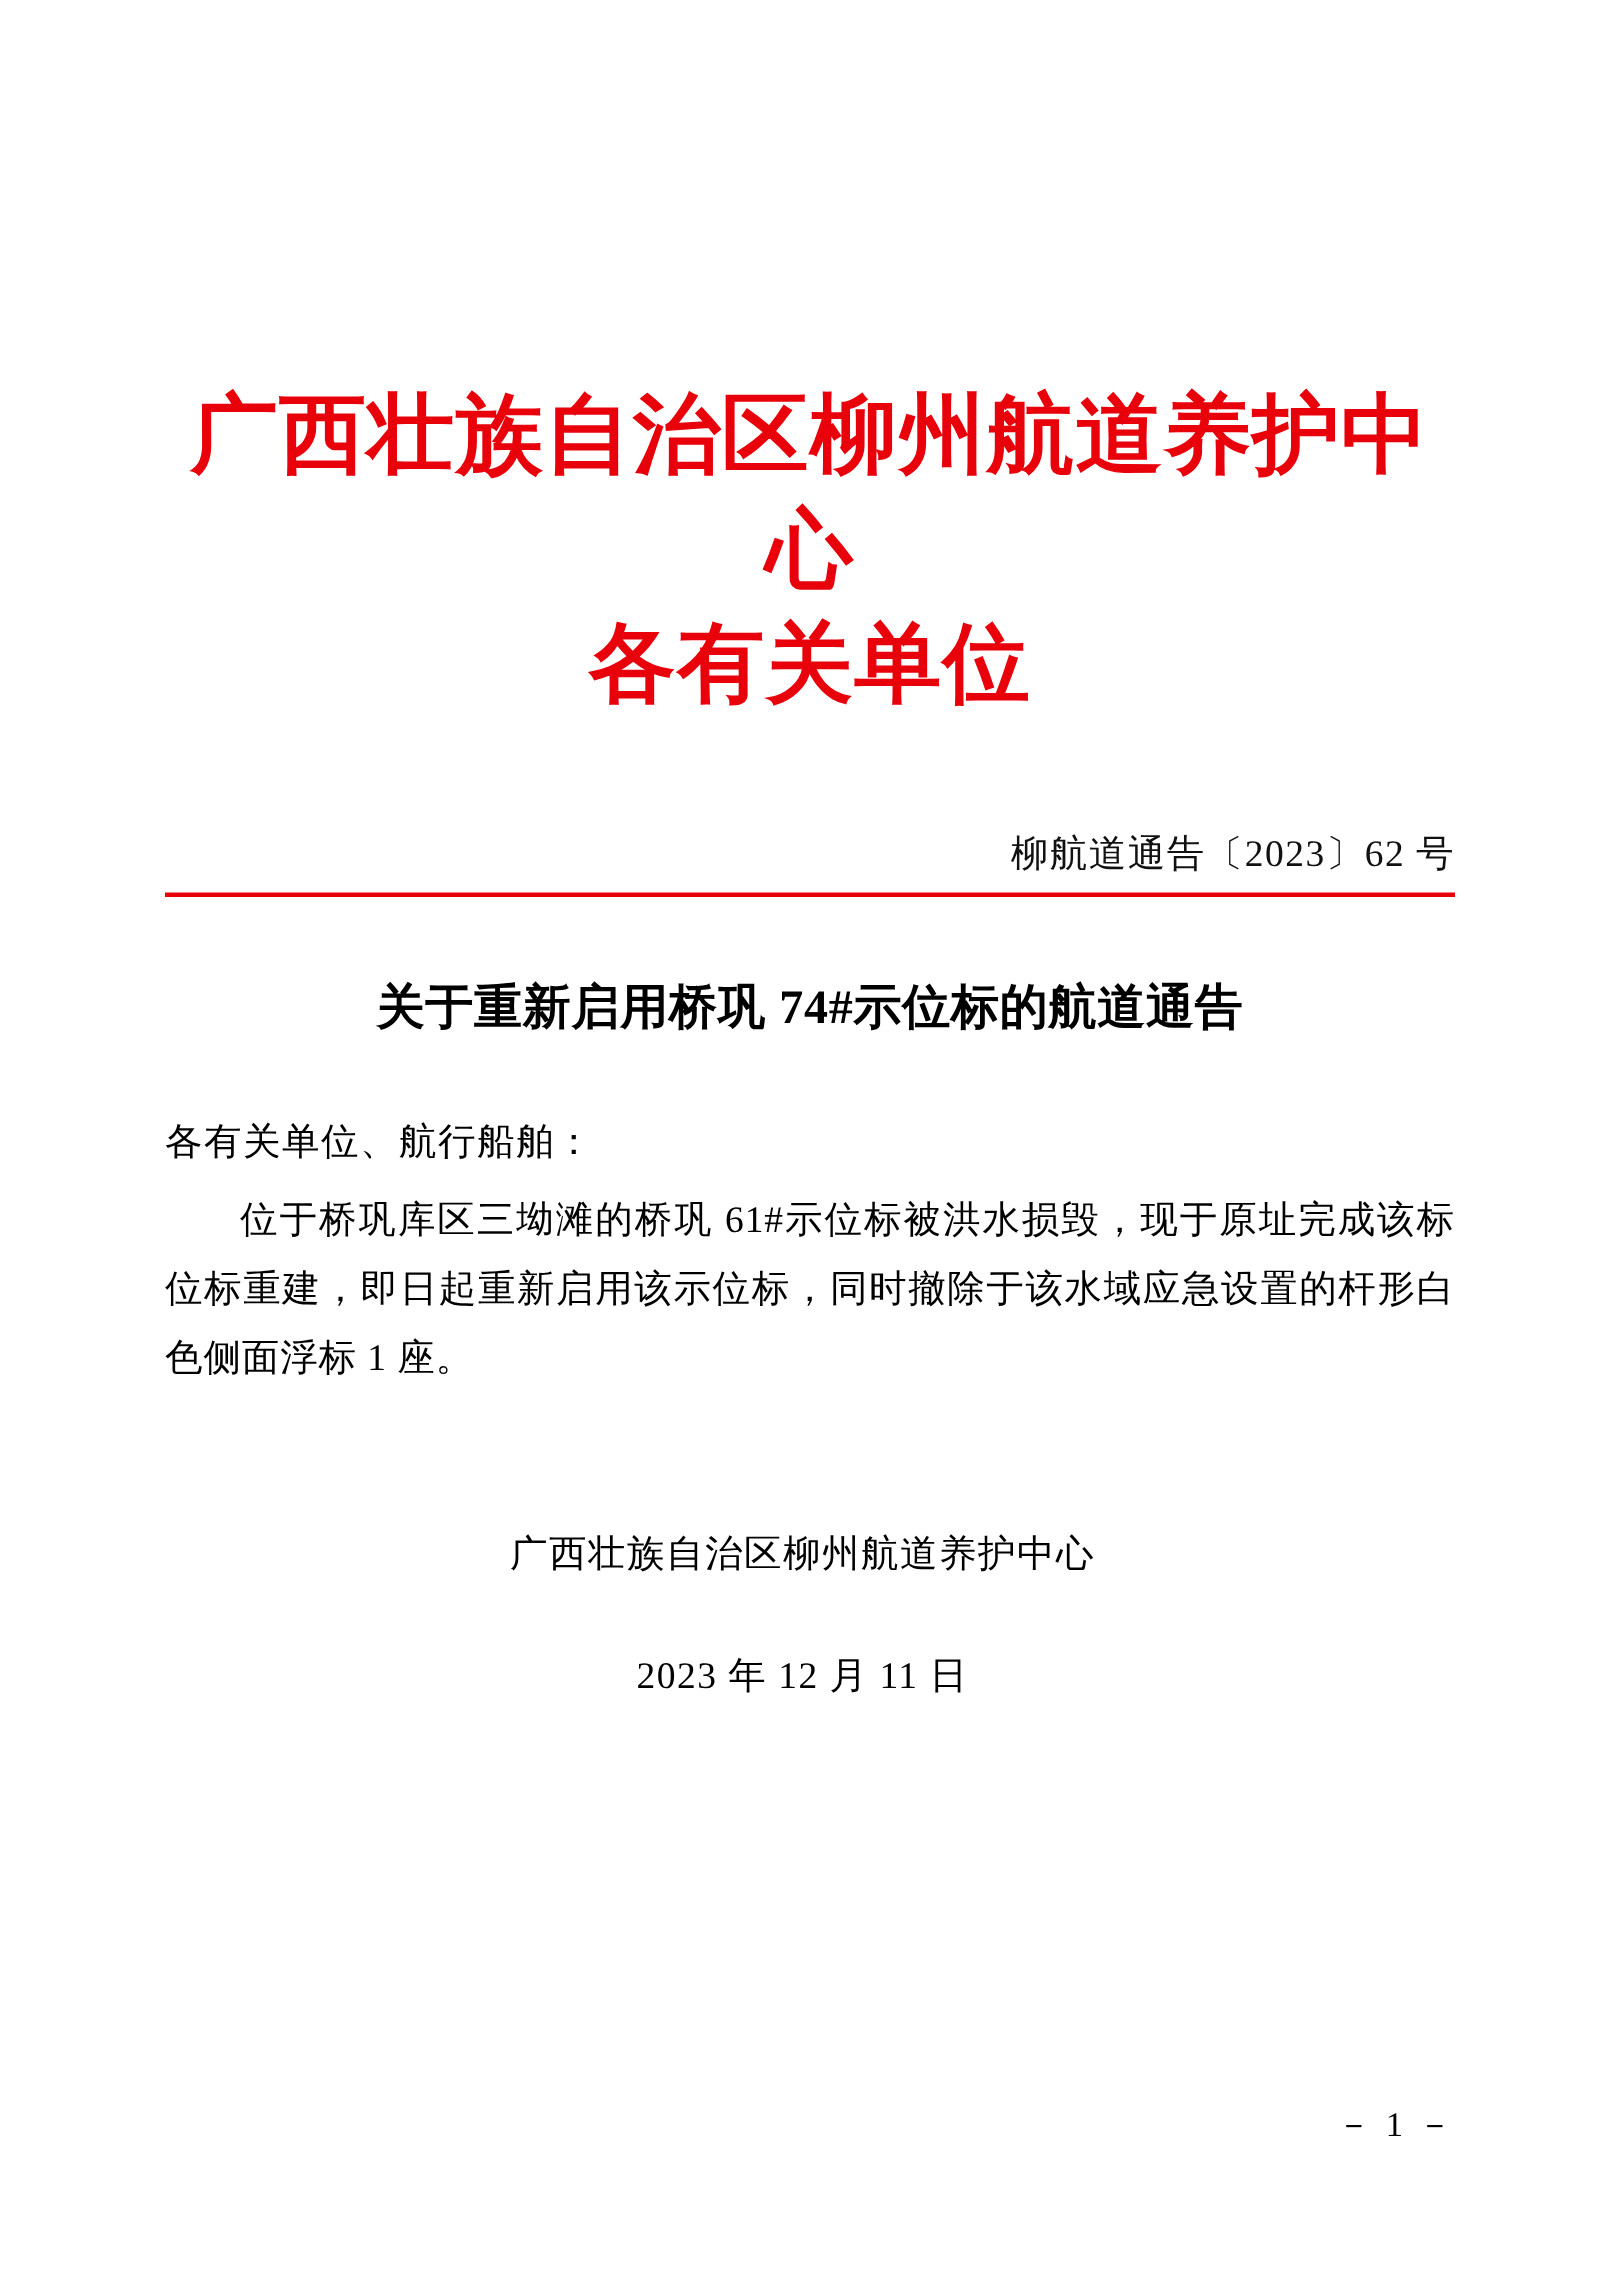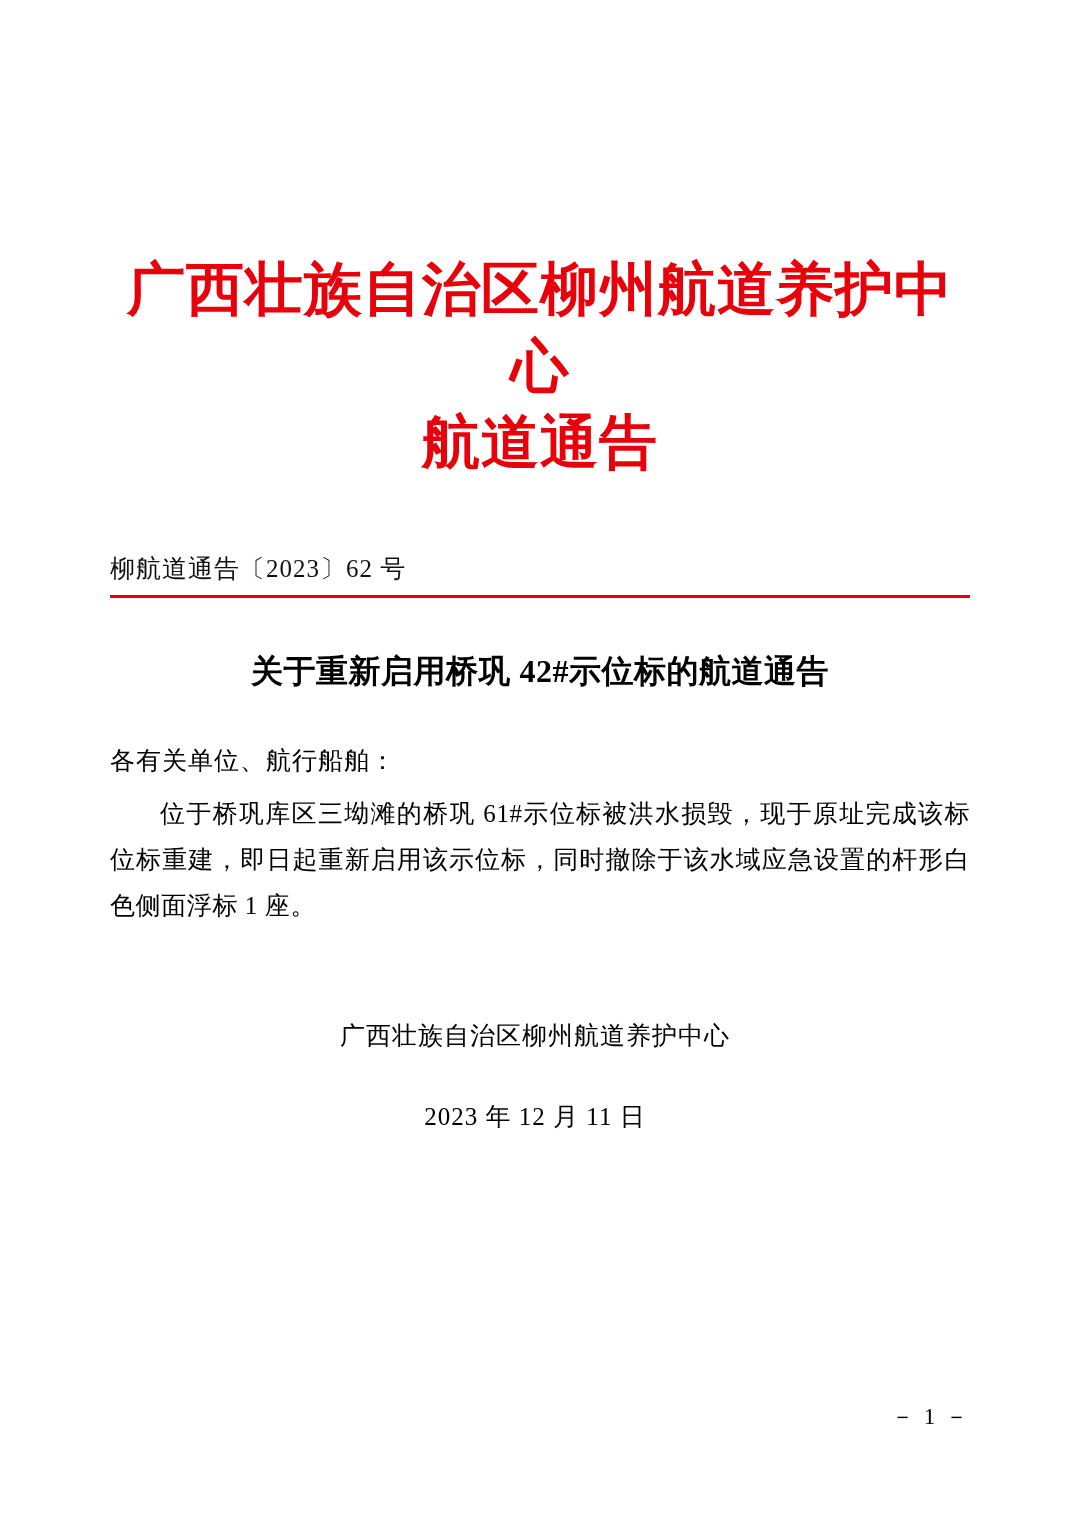--- a/index.html
+++ b/index.html
@@ -30,21 +30,21 @@
     line-height: 1.32;
     letter-spacing: 1px;
     margin: 0;
     padding-top: 252px;
     font-family: "Liberation Serif", "DejaVu Serif", serif;
   }
   .doc-title .line2 {
     display: block;
   }
   .doc-number {
-    text-align: left;
+    text-align: right;
     font-size: 25px;
     letter-spacing: 1px;
     margin-top: 70px;
     color: #111;
   }
   .red-rule {
     height: 3px;
     background: #e8000a;
     margin-top: 10px;
     width: 100%;
@@ -99,28 +99,28 @@
     letter-spacing: 2px;
   }
 </style>
 </head>
 <body>
 
 <div class="page">
 
   <h1 class="doc-title">
     <span>广西壮族自治区柳州航道养护中心</span>
-    <span class="line2">航道通告</span>
+    <span class="line2">各有关单位</span>
   </h1>
 
   <div class="doc-number">柳航道通告〔2023〕62 号</div>
 
   <div class="red-rule"></div>
 
-  <div class="subject">关于重新启用桥巩 42#示位标的航道通告</div>
+  <div class="subject">关于重新启用桥巩 74#示位标的航道通告</div>
 
   <div class="salutation">各有关单位、航行船舶：</div>
 
   <p class="para">位于桥巩库区三坳滩的桥巩 61#示位标被洪水损毁，现于原址完成该标位标重建，即日起重新启用该示位标，同时撤除于该水域应急设置的杆形白色侧面浮标 1 座。</p>
 
 
 
   <div class="signature">
     <span class="org">广西壮族自治区柳州航道养护中心</span>
     <span class="date">2023 年 12 月 11 日</span>

